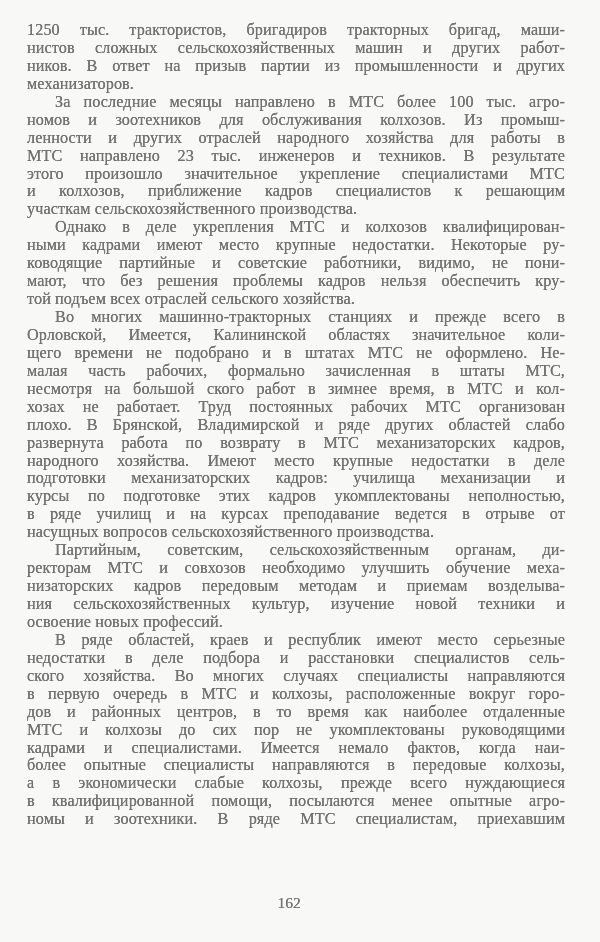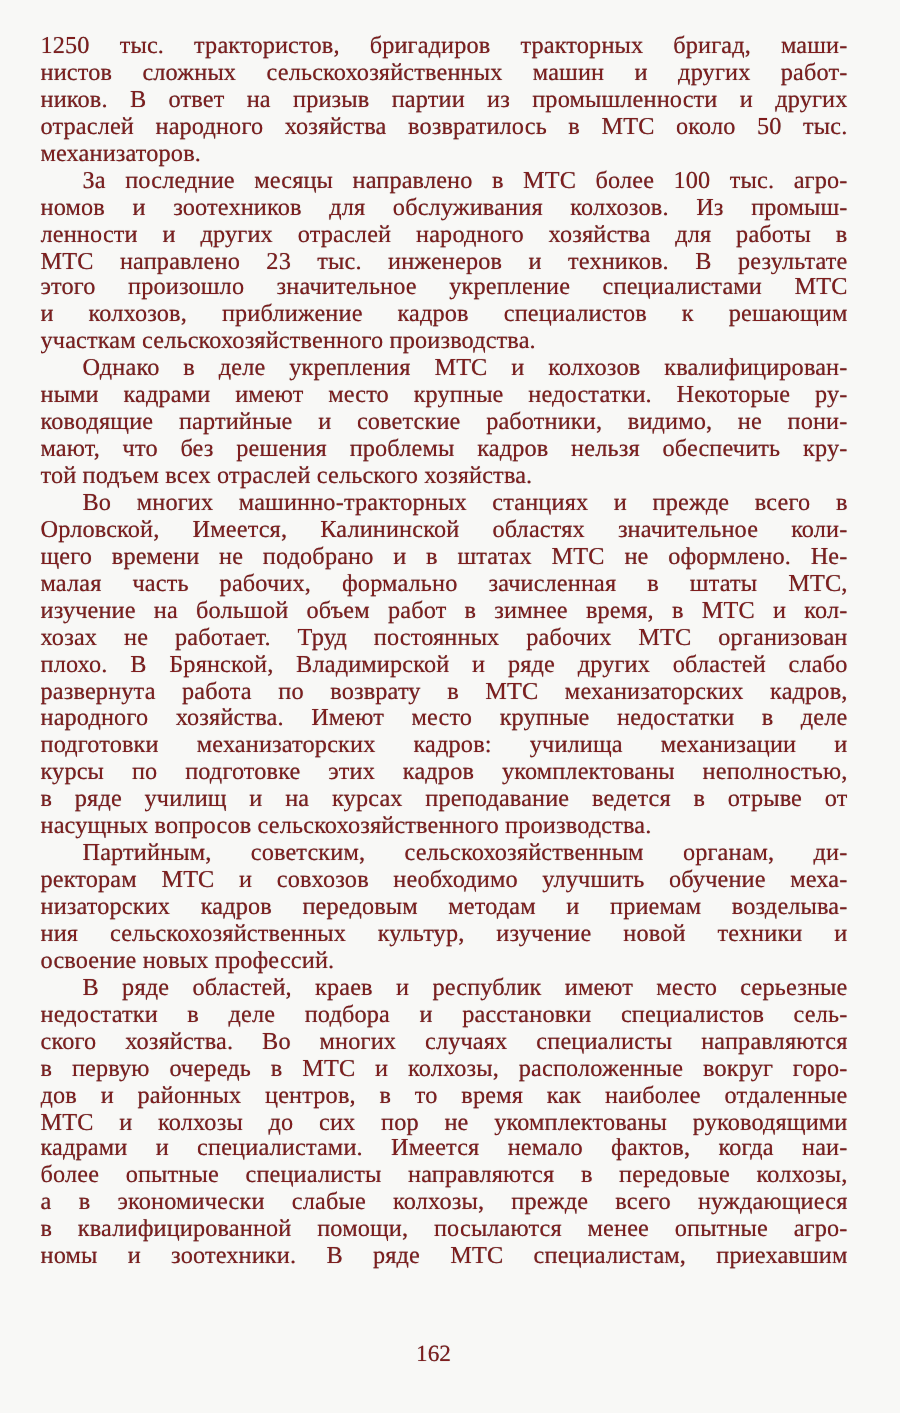--- a/index.html
+++ b/index.html
@@ -10,21 +10,21 @@
     width: 600px;
     height: 942px;
     overflow: hidden;
     background: #f8f8f6;
   }
   .page {
     position: absolute;
     inset: 0;
     background: #f8f8f6;
     font-family: "Liberation Serif", "DejaVu Serif", serif;
-    color: #7f1d1d;
+    color: #737373;
   }
   .text-block {
     position: absolute;
     left: 27px;
     top: 22px;
     width: 538px;
   }
   .line {
     font-size: 16.2px;
     line-height: 17.95px;
@@ -52,39 +52,38 @@
   }
 </style>
 </head>
 <body>
 
 <div class="page">
   <div class="text-block">
       <div class="line">1250 тыс. трактористов, бригадиров тракторных бригад, маши-</div>
       <div class="line">нистов сложных сельскохозяйственных машин и других работ-</div>
       <div class="line">ников. В ответ на призыв партии из промышленности и других</div>
-      <div class="line">отраслей народного хозяйства возвратилось в МТС около 50 тыс.</div>
       <div class="line para-end">механизаторов.</div>
       <div class="line indent">За последние месяцы направлено в МТС более 100 тыс. агро-</div>
       <div class="line">номов и зоотехников для обслуживания колхозов. Из промыш-</div>
       <div class="line">ленности и других отраслей народного хозяйства для работы в</div>
       <div class="line">МТС направлено 23 тыс. инженеров и техников. В результате</div>
       <div class="line">этого произошло значительное укрепление специалистами МТС</div>
       <div class="line">и колхозов, приближение кадров специалистов к решающим</div>
       <div class="line para-end">участкам сельскохозяйственного производства.</div>
       <div class="line indent">Однако в деле укрепления МТС и колхозов квалифицирован-</div>
       <div class="line">ными кадрами имеют место крупные недостатки. Некоторые ру-</div>
       <div class="line">ководящие партийные и советские работники, видимо, не пони-</div>
       <div class="line">мают, что без решения проблемы кадров нельзя обеспечить кру-</div>
       <div class="line para-end">той подъем всех отраслей сельского хозяйства.</div>
       <div class="line indent">Во многих машинно-тракторных станциях и прежде всего в</div>
       <div class="line">Орловской, Имеется, Калининской областях значительное коли-</div>
       <div class="line">щего времени не подобрано и в штатах МТС не оформлено. Не-</div>
       <div class="line">малая часть рабочих, формально зачисленная в штаты МТС,</div>
-      <div class="line">изучение на большой объем работ в зимнее время, в МТС и кол-</div>
+      <div class="line">несмотря на большой ского работ в зимнее время, в МТС и кол-</div>
       <div class="line">хозах не работает. Труд постоянных рабочих МТС организован</div>
       <div class="line">плохо. В Брянской, Владимирской и ряде других областей слабо</div>
       <div class="line">развернута работа по возврату в МТС механизаторских кадров,</div>
       <div class="line">народного хозяйства. Имеют место крупные недостатки в деле</div>
       <div class="line">подготовки механизаторских кадров: училища механизации и</div>
       <div class="line">курсы по подготовке этих кадров укомплектованы неполностью,</div>
       <div class="line">в ряде училищ и на курсах преподавание ведется в отрыве от</div>
       <div class="line para-end">насущных вопросов сельскохозяйственного производства.</div>
       <div class="line indent">Партийным, советским, сельскохозяйственным органам, ди-</div>
       <div class="line">ректорам МТС и совхозов необходимо улучшить обучение меха-</div>

